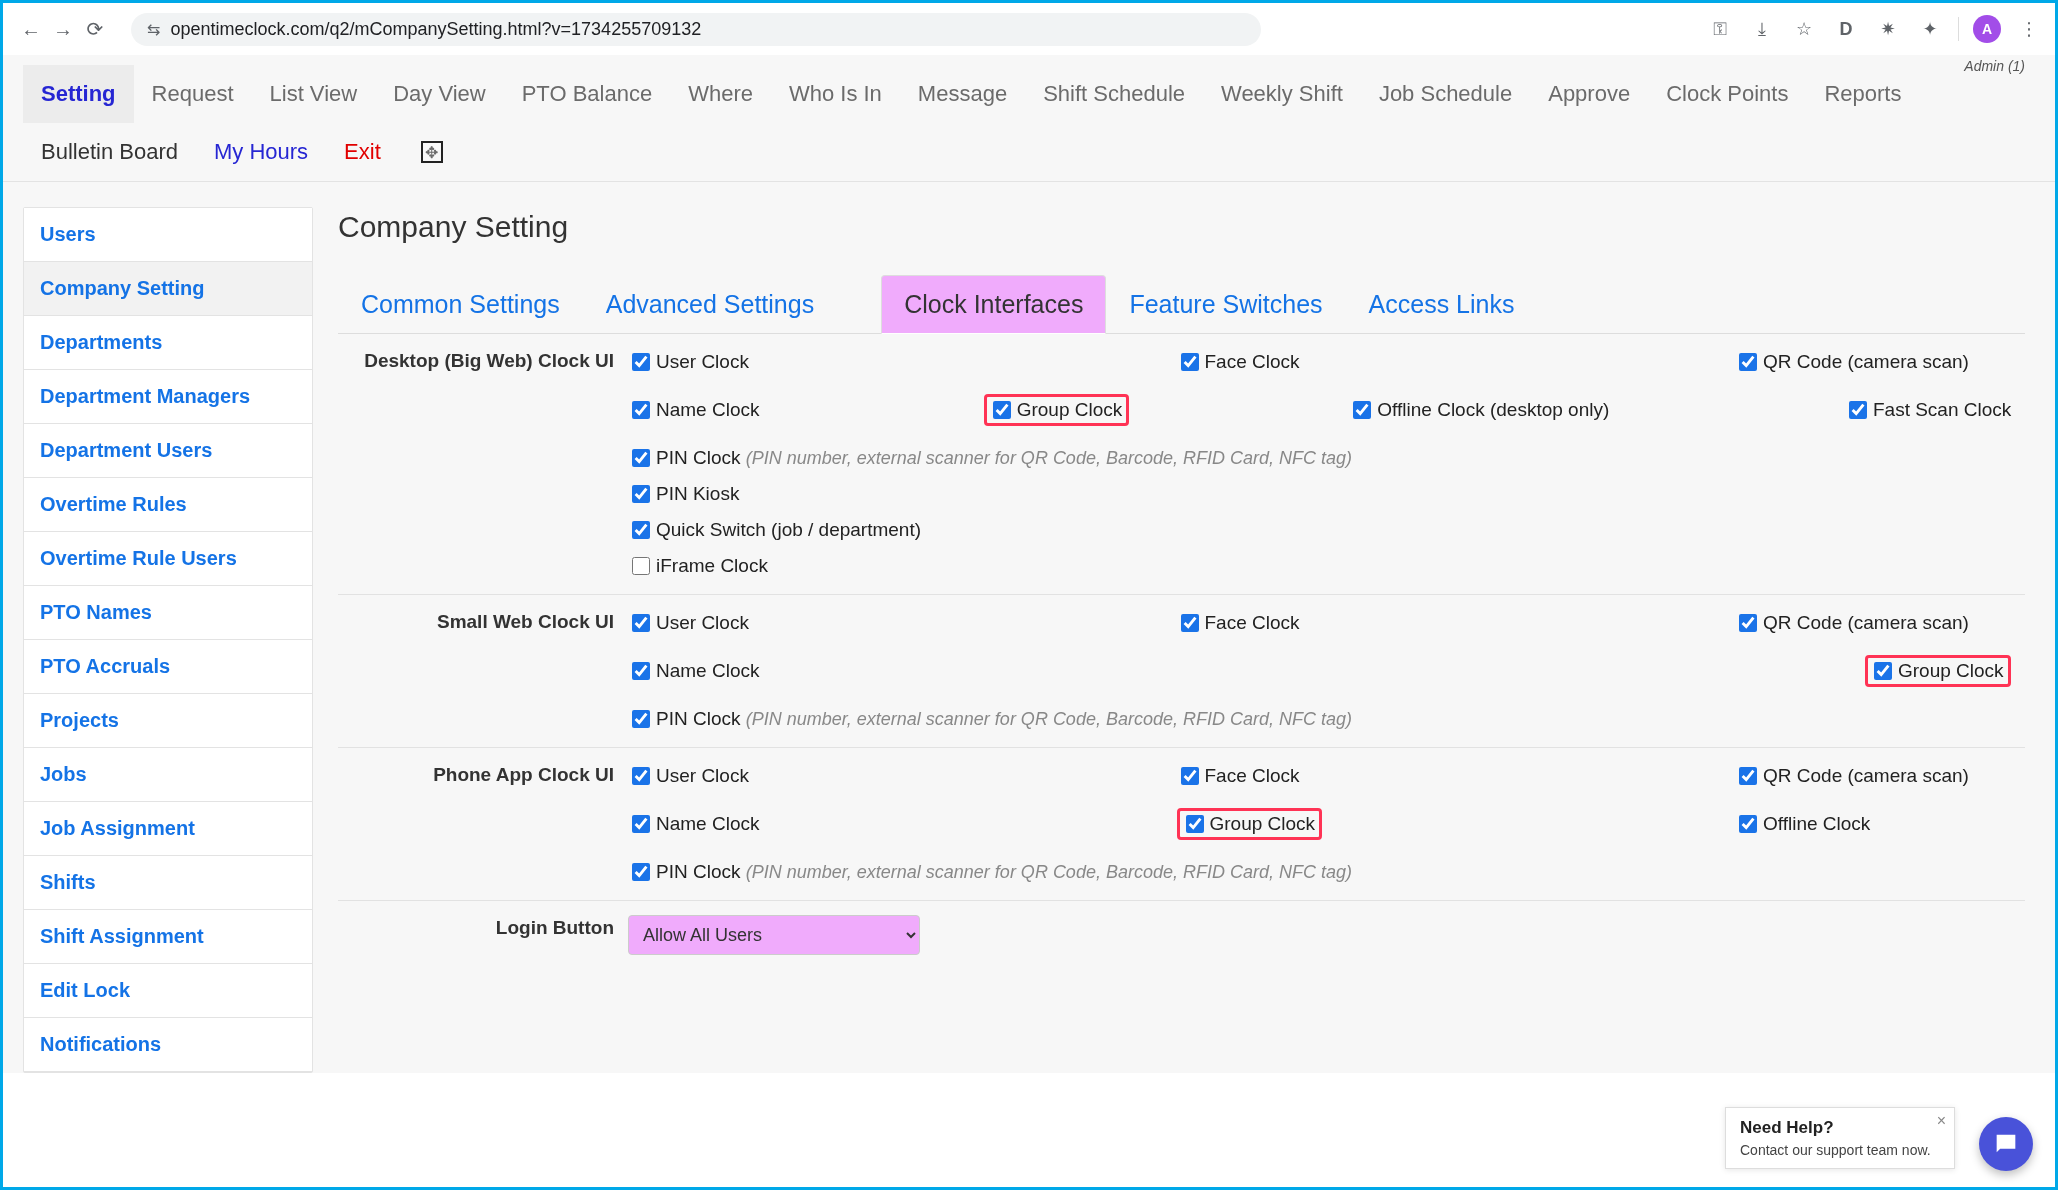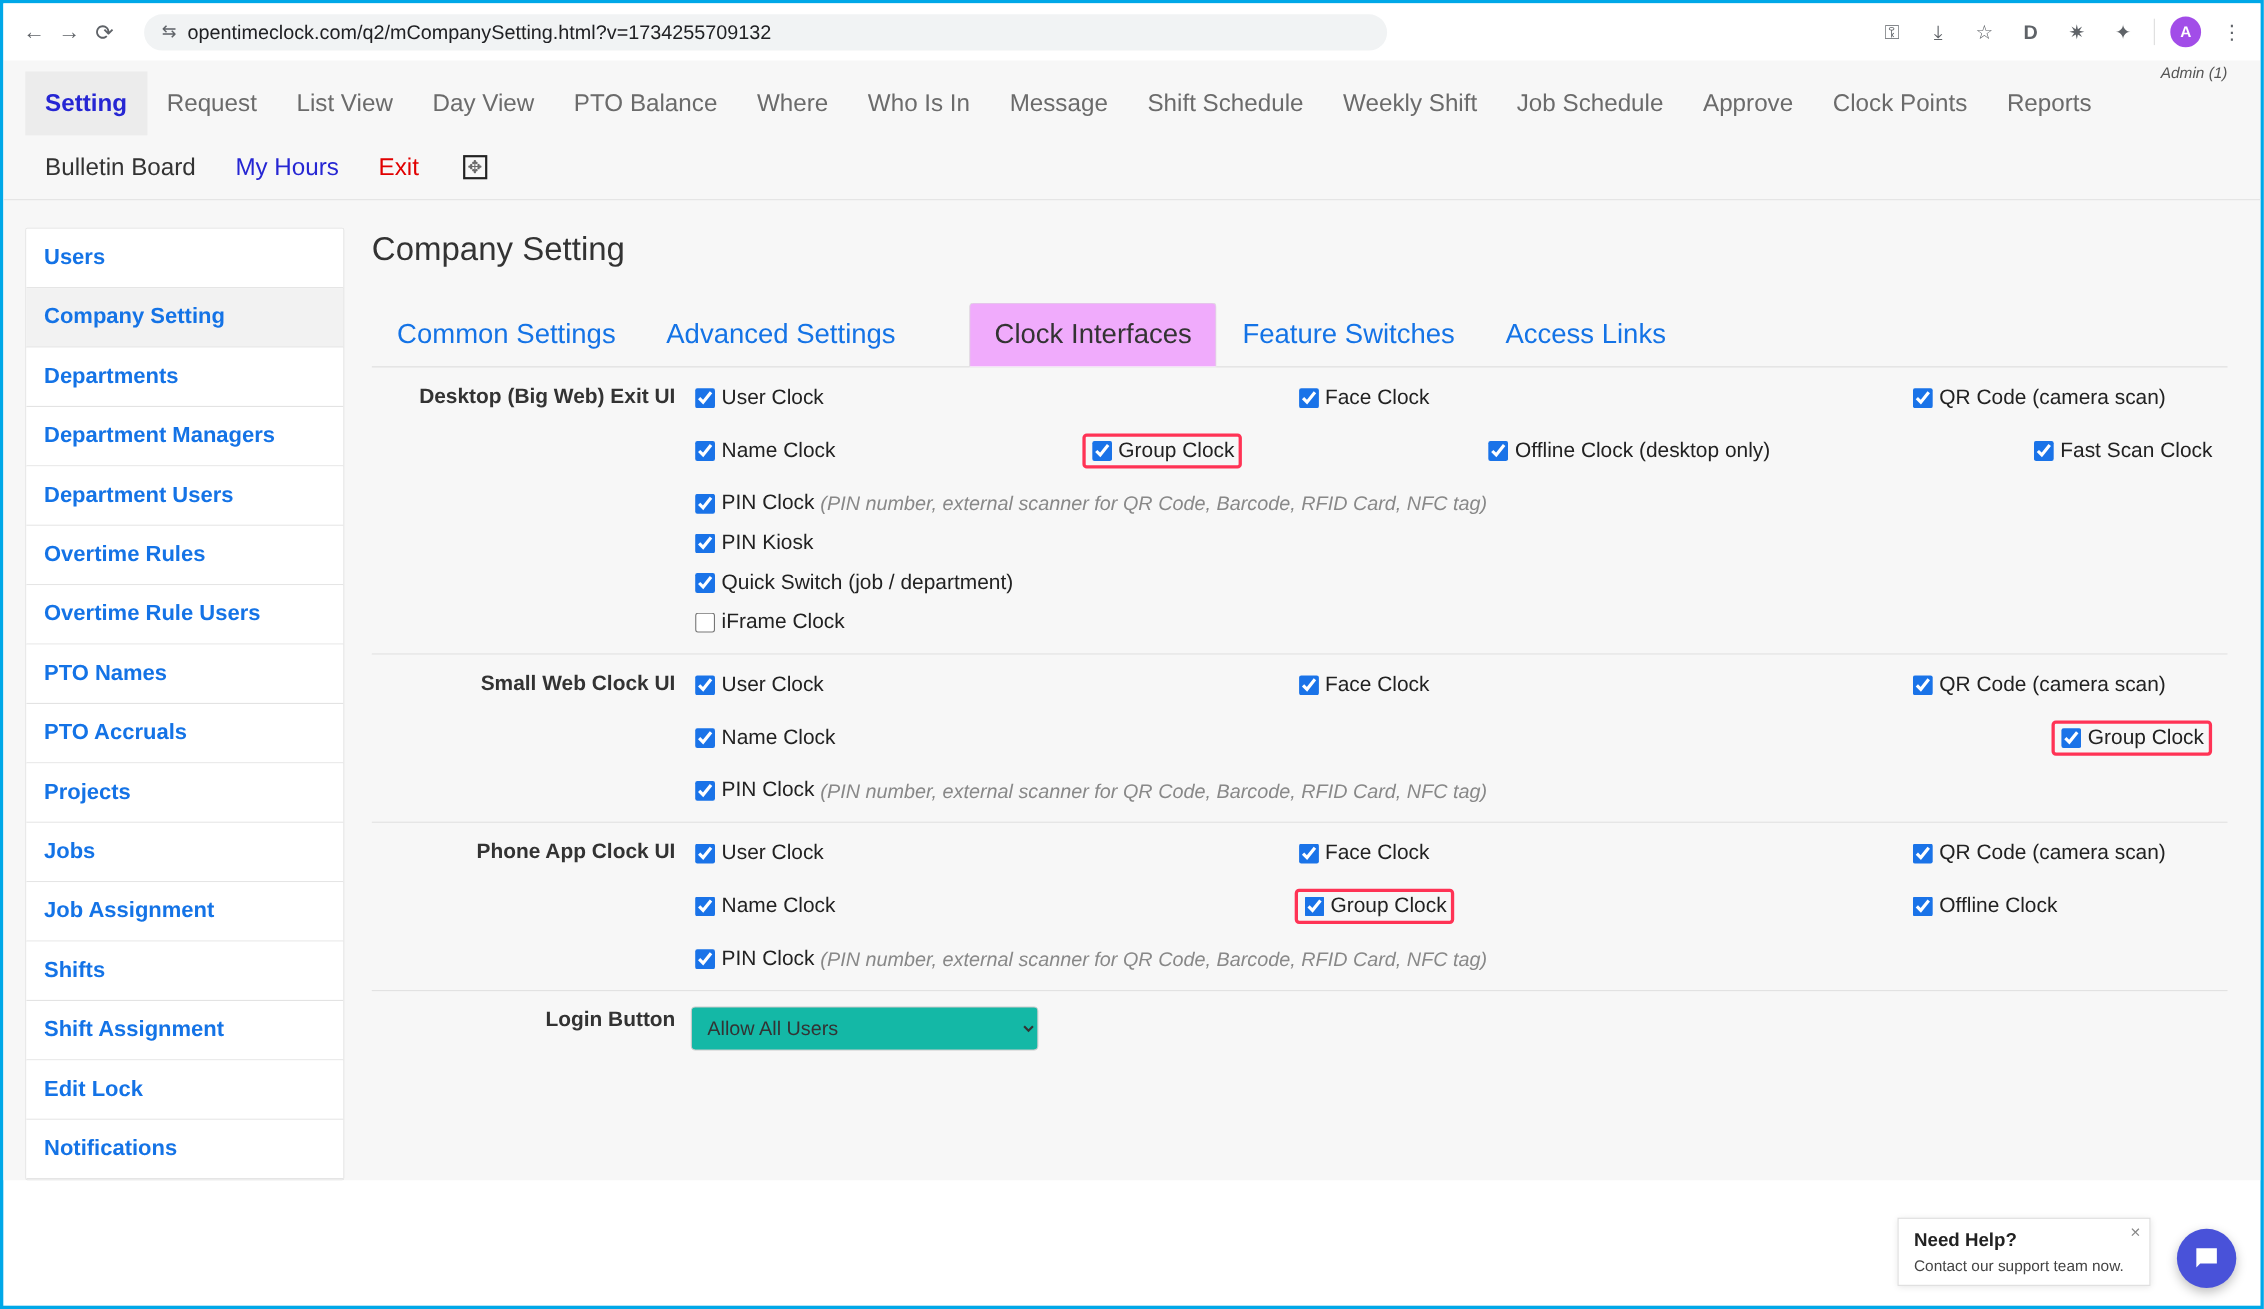--- a/index.html
+++ b/index.html
@@ -201,24 +201,24 @@
   .highlight-red {
     border: 3px solid #ff3355;
     border-radius: 4px;
     padding: 1px 4px 1px 2px;
     display:inline-flex;
     align-items:center;
   }
   select.login-select {
     font-size: 18px;
     padding: 8px 10px;
-    width: 316px;
+    width: 292px;
     border: 1px solid #ccc;
     border-radius: 4px;
-    background:#14b8a6;
+    background:#f0abfc;
     color:#333;
   }
   
   .chat-help {
     position: absolute;
     bottom: 18px;
     right: 100px;
     background: #fff;
     border: 1px solid #ddd;
     box-shadow: 0 1px 6px rgba(0,0,0,0.1);
@@ -316,21 +316,21 @@
 
       <div class="tab-row">
         <div class="tab">Common Settings</div>
         <div class="tab">Advanced Settings</div>
         <div class="tab active">Clock Interfaces</div>
         <div class="tab">Feature Switches</div>
         <div class="tab">Access Links</div>
       </div>
 
       <div class="section-row">
-        <div class="section-label">Desktop (Big Web) Exit UI</div>
+        <div class="section-label">Desktop (Big Web) Clock UI</div>
         <div class="section-body">
           <div class="check-grid">
             <div class="check-cell w1">
                 <input type="checkbox" checked="" style="">
                 <span>User Clock</span>
               </div>
             <div class="check-cell w2">
                 <input type="checkbox" checked="" style="">
                 <span>Face Clock</span>
               </div>

